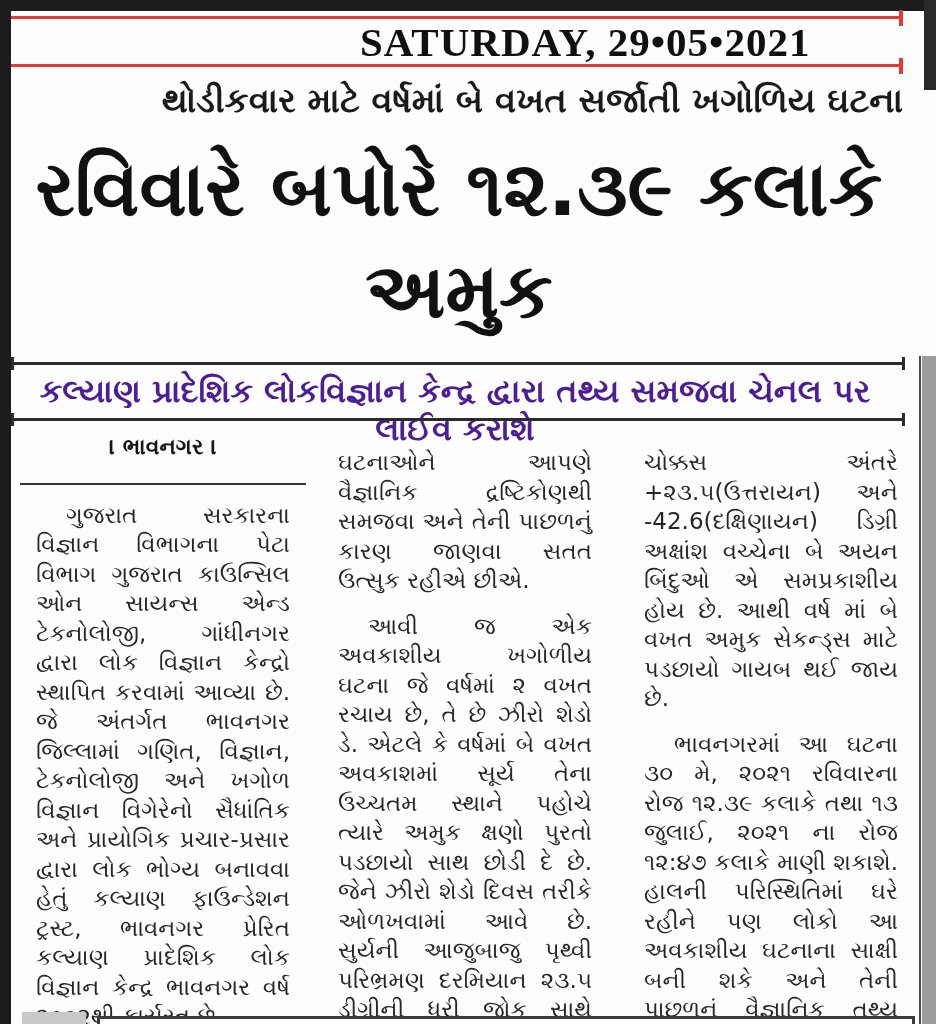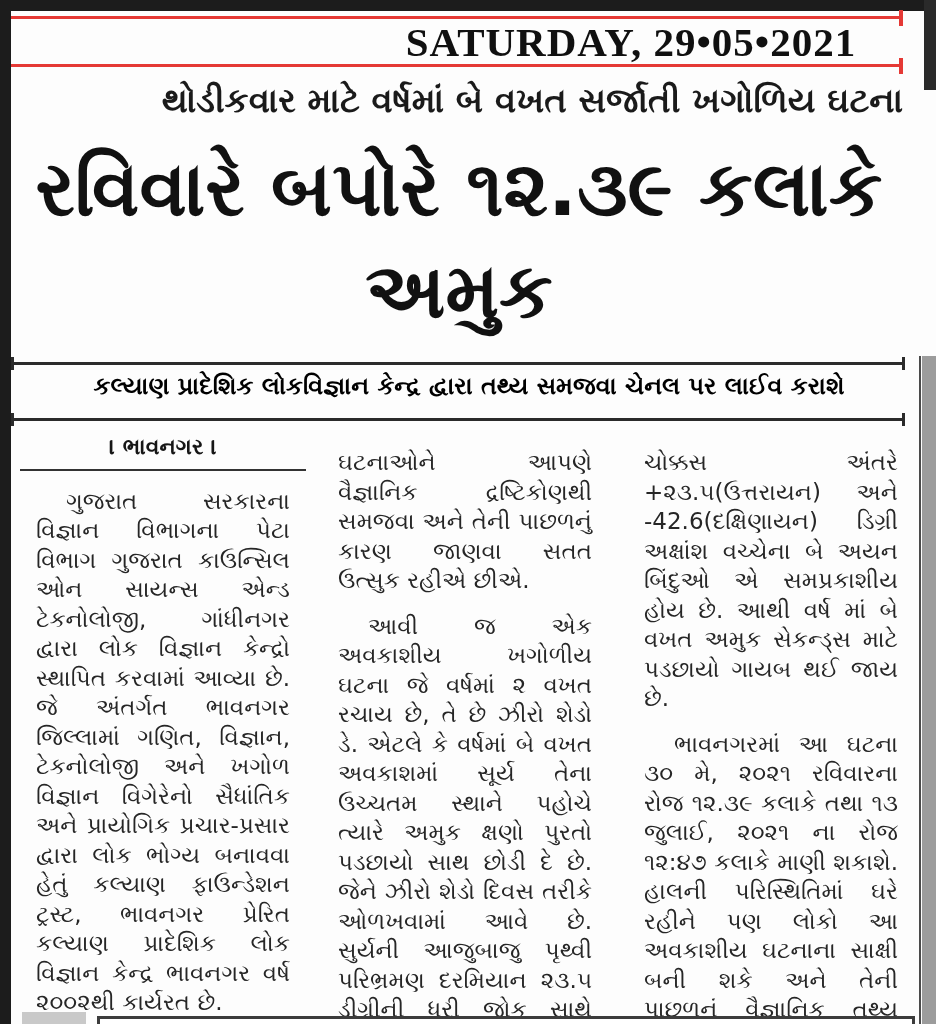--- a/index.html
+++ b/index.html
@@ -15,41 +15,41 @@
   .edge-gray{position:absolute;left:922px;top:356px;width:14px;height:668px;background:#9c9c9c;}
 
   
   .red-rule{position:absolute;height:3px;background:#e53935;}
   .red-cap{position:absolute;width:4px;height:16px;background:#e53935;}
 
   
   .blk-rule{position:absolute;height:3px;background:#2b2b2b;}
   .blk-cap{position:absolute;width:3px;height:13px;background:#2b2b2b;}
 
-  .date-line{position:absolute;left:360px;top:18px;width:542px;text-align:center;
+  .date-line{position:absolute;left:360px;top:18px;width:542px;text-align:left;
     font-family:"Liberation Serif",serif;font-weight:bold;font-size:41px;color:#101010;
     letter-spacing:1px;}
 
   .kicker{position:absolute;left:11px;top:80px;width:892px;text-align:right;
     font-weight:bold;font-size:34px;color:#1a1a1a;}
 
   .headline{position:absolute;left:12px;top:138px;width:894px;text-align:center;
     font-weight:bold;font-size:76px;line-height:102px;color:#111111;letter-spacing:0px;}
 
-  .subheadline{position:absolute;left:26px;top:372px;width:886px;text-align:center;
-    font-weight:bold;font-size:24px;color:#000000;}
+  .subheadline{position:absolute;left:12px;top:372px;width:886px;text-align:center;
+    font-weight:bold;font-size:32px;color:#4c1d95;}
 
   
   .col{position:absolute;top:432px;width:286px;font-size:23px;line-height:29.5px;
     text-align:justify;color:#262626;}
   .col1{left:20px;} .col2{left:322px;} .col3{left:628px;}
   .col p{margin:16px;}
   .col p.indent{text-indent:30px;}
   .city-dateline{font-weight:bold;font-size:22px;text-align:center;color:#161616;
-    padding-bottom:7px;border-bottom:2px solid #333;margin-bottom:6px;}
+    padding-bottom:21px;border-bottom:2px solid #333;margin-bottom:6px;}
 
   
   .bottom-gray{position:absolute;left:22px;top:1012px;width:64px;height:14px;background:#c9c9c9;}
   .bottom-box{position:absolute;left:97px;top:1016px;width:812px;height:20px;
     border:3px solid #3c3c3c;background:#ffffff;}
 </style>
 </head>
 <body>
 
 <div class="page">

